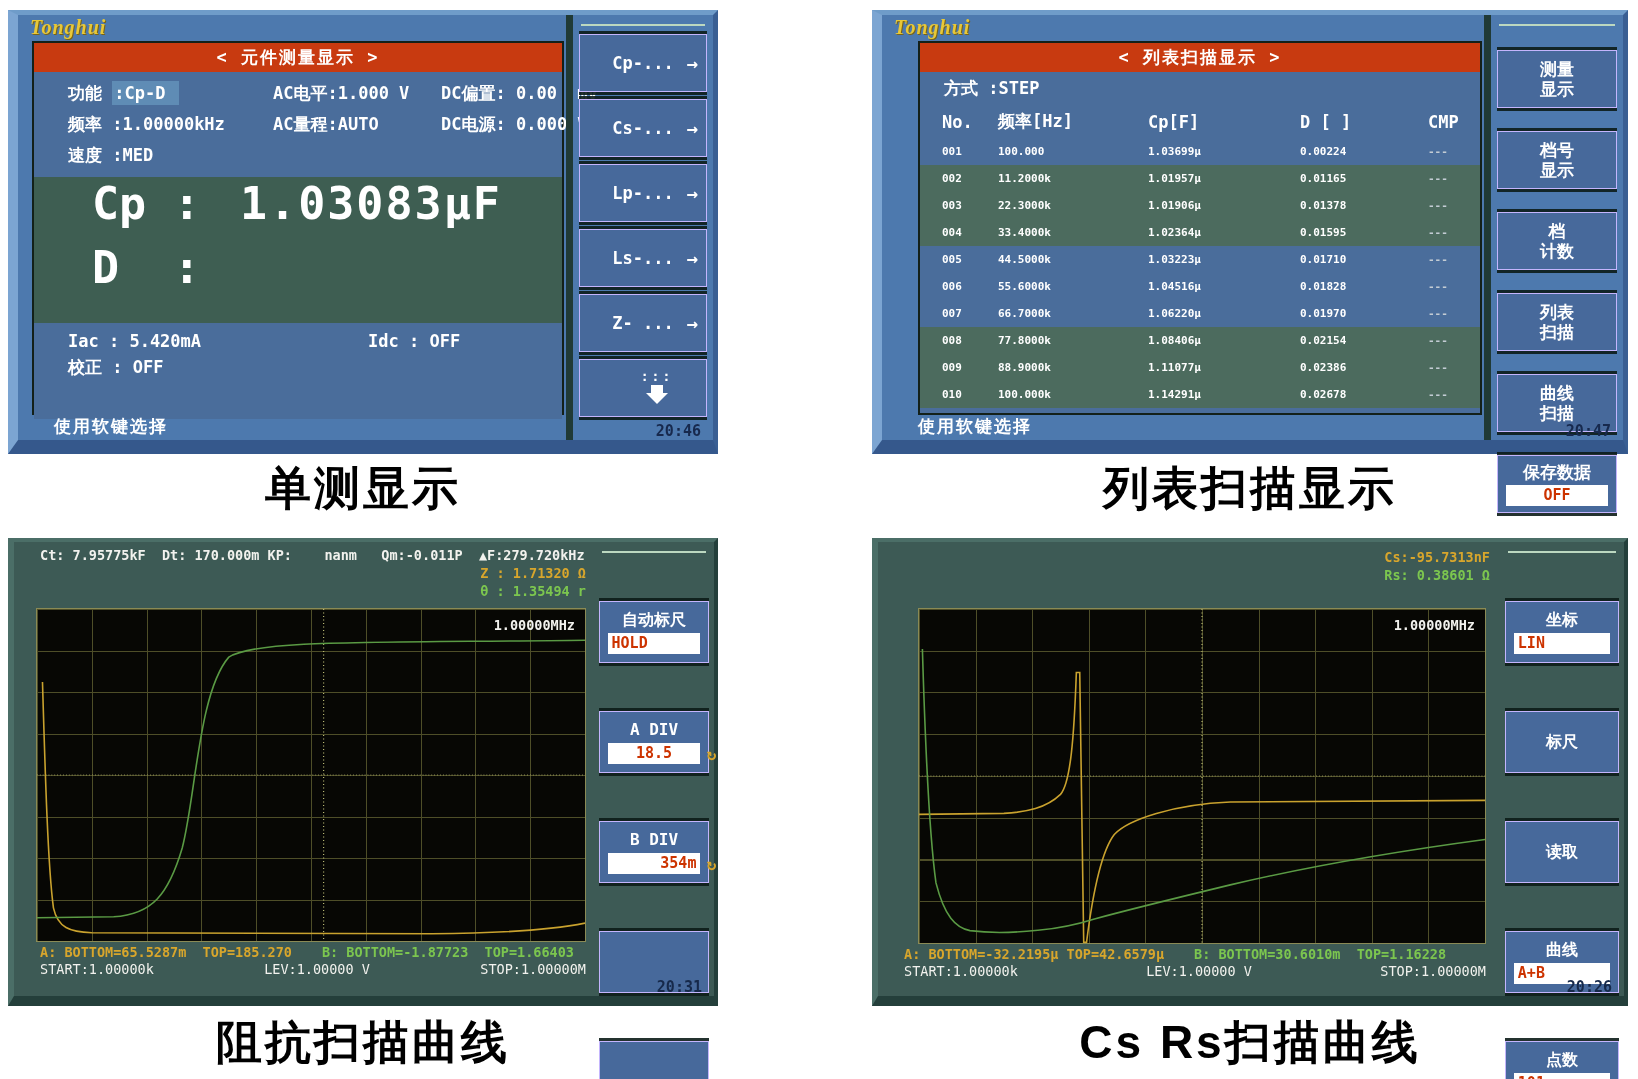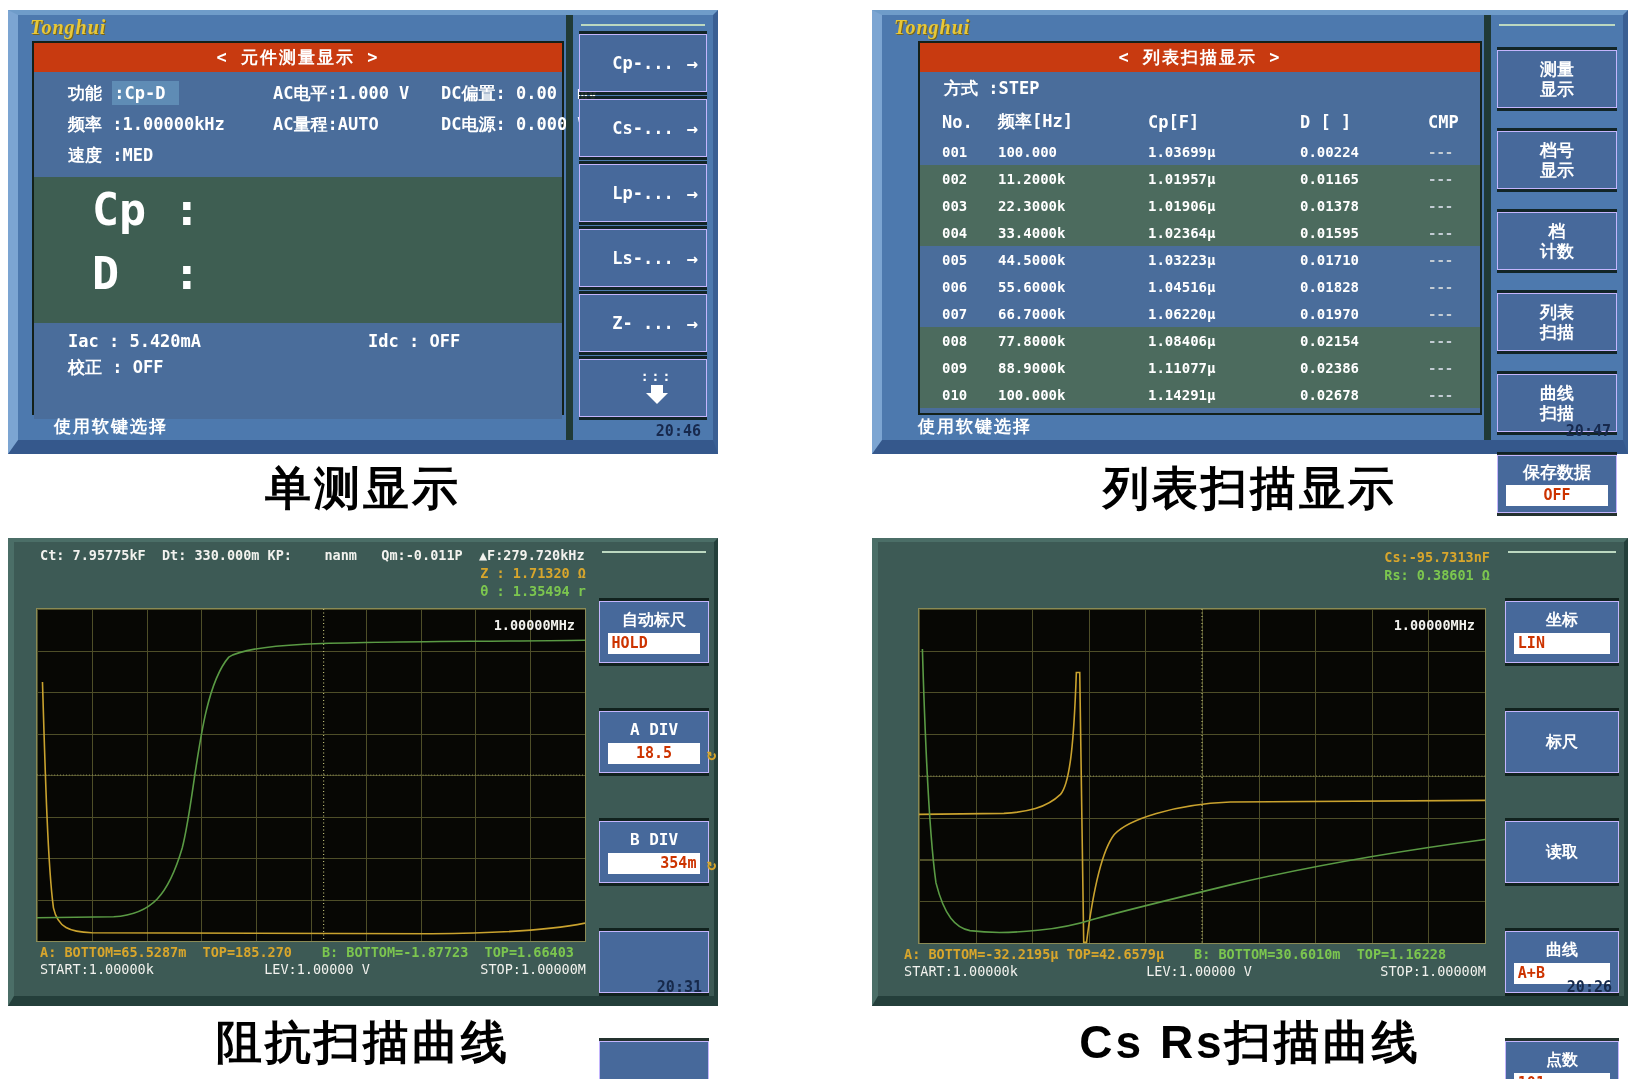--- a/index.html
+++ b/index.html
@@ -20,35 +20,35 @@
   #panelB .screen{left:36px;top:26px;width:560px;height:370px;}
   .titlebar{height:29px;background:#c83a10;color:#ffffff;font-size:17px;font-weight:bold;
             display:flex;align-items:center;justify-content:center;letter-spacing:2px;text-align:center;}
   .paramzone{height:99px;background:#4a6d9b;color:#ffffff;font-size:17px;font-weight:bold;
              padding-top:6px;}
   .param-row{display:grid;grid-template-columns:205px 168px auto;height:31px;align-items:center;
              padding-left:34px;white-space:pre;}
   .p-hl{background:#5f8cb5;padding:2px 14px 2px 2px;}
   .bigzone{height:146px;background:#3e5e52;color:#ffffff;}
   .big-line{display:flex;padding-left:58px;font-size:45px;font-weight:bold;height:64px;
-            align-items:center;white-space:pre;}
+            white-space:pre;}
   .big-line .bl-label{width:148px;}
   .big-line .bl-value{letter-spacing:2px;}
   .monzone{height:92px;background:#4a6d9b;color:#ffffff;font-size:17px;font-weight:bold;padding-top:4px;}
   .mon-row{display:grid;grid-template-columns:300px auto;height:27px;align-items:center;
            padding-left:34px;white-space:pre;}
   .statusbar{position:absolute;height:26px;color:#ffffff;font-size:17px;font-weight:bold;
              display:flex;align-items:center;padding-left:36px;letter-spacing:2px;}
   #panelA .statusbar{left:0;top:398px;width:544px;}
   #panelB .statusbar{left:0;top:398px;width:600px;}
   
   .listbody{background:#4a6d9b;color:#ffffff;font-weight:bold;height:341px;display:flex;flex-direction:column;}
   .mode-row{height:33px;display:flex;align-items:center;padding-left:24px;font-size:17px;white-space:pre;}
   .lrow{display:grid;grid-template-columns:56px 150px 152px 128px 1fr;align-items:center;
-        padding-left:22px;font-size:14px;height:27px;flex:0 0 27px;white-space:pre;}
+        padding-left:22px;font-size:11px;height:27px;flex:0 0 27px;white-space:pre;}
   .lrow.hdr{height:33px;flex:0 0 33px;font-size:17px;}
   .lrow.green{background:#4c6b5e;}
   .lrow .cmp{color:#c3ccd4;}
   .list-filler{flex:1;background:#4a6d9b;}
   
   .sidebar{position:absolute;top:0;bottom:0;}
   #panelA .sidebar{right:0;width:140px;border-left:7px solid #203a36;}
   #panelB .sidebar{right:0;width:132px;border-left:7px solid #203a36;}
   .sb-sep{height:2px;background:#bcd8c0;margin:9px 8px 8px 8px;}
   .softkeys{display:flex;flex-direction:column;gap:7px;padding:0 6px;}
@@ -111,21 +111,21 @@
   <div class="panel blue-panel" id="panelA">
     <div class="logo">Tonghui</div>
     <div class="screen">
       <div class="titlebar">&lt; 元件测量显示 &gt;</div>
       <div class="paramzone" id="paramzoneA">
           <div class="param-row"><span><span>功能 </span><span class="p-hl">:Cp-D</span></span><span>AC电平:1.000 V</span><span>DC偏置: 0.00  mV</span></div>
           <div class="param-row"><span><span>频率 </span><span>:1.00000kHz</span></span><span>AC量程:AUTO</span><span>DC电源: 0.000 V</span></div>
           <div class="param-row"><span><span>速度 </span><span>:MED</span></span><span></span><span></span></div>
         </div>
       <div class="bigzone" id="bigzoneA">
-          <div class="big-line"><span class="bl-label">Cp :</span></div>
+          <div class="big-line"><span class="bl-label">Cp :</span><span class="bl-value">1.03083µF</span></div>
           <div class="big-line"><span class="bl-label">D  :</span></div>
         </div>
       <div class="monzone" id="monzoneA">
           <div class="mon-row"><span>Iac : 5.420mA</span><span>Idc : OFF</span></div>
           <div class="mon-row"><span>校正 : OFF</span><span></span></div>
         </div>
     </div>
     <div class="statusbar">使用软键选择</div>
     <div class="sidebar">
       <div class="sb-sep"></div>
@@ -197,21 +197,21 @@
 扫描</div></div>
           <div class="softkey"><div class="sk-label">曲线
 扫描</div></div>
           <div class="softkey"><div class="sk-label">保存数据</div><div class="sk-box center">OFF</div></div>
         </div>
       <div class="time">20:47</div>
     </div>
   </div>
 
   <div class="panel teal-panel" id="panelC">
-    <div class="g-header g-white" style="left:26px;top:5px;">Ct: 7.95775kF  Dt: 330.000m KP:    nanm   Qm:-0.011P  ▲F:279.720kHz</div>
+    <div class="g-header g-white" style="left:26px;top:5px;">Ct: 7.95775kF  Dt: 170.000m KP:    nanm   Qm:-0.011P  ▲F:279.720kHz</div>
     <div class="g-header g-orange" style="top:23px;right:128px;">Z : 1.71320 Ω</div>
     <div class="g-header g-green" style="top:41px;right:128px;">θ : 1.35494 r</div>
     <div class="plot">
       <svg viewBox="0 0 100 100" preserveAspectRatio="none">
         <line x1="0" y1="50" x2="100" y2="50" stroke="#b9b973" stroke-width="1.2" stroke-dasharray="0.7 2.2" vector-effect="non-scaling-stroke"></line>
         <line x1="52.3" y1="0" x2="52.3" y2="100" stroke="#b9b973" stroke-width="1.2" stroke-dasharray="0.9 2.6" vector-effect="non-scaling-stroke"></line>
         <path d="M1,22 C1.5,50 2,78 3,90 C3.8,96 6,97.3 10,97.5 L72,97.8 C84,97.7 94,96.6 100,94.6" fill="none" stroke="#c9a22e" stroke-width="1.6" vector-effect="non-scaling-stroke"></path>
         <path d="M0,93 L14,92.7 C21,92 24,86 26.5,72 C29,56 29.5,25 35,14.5 C40,9.2 60,10.2 100,9.4" fill="none" stroke="#5a9a44" stroke-width="1.6" vector-effect="non-scaling-stroke"></path>
       </svg>
       <div class="freq-label">1.00000MHz</div>

